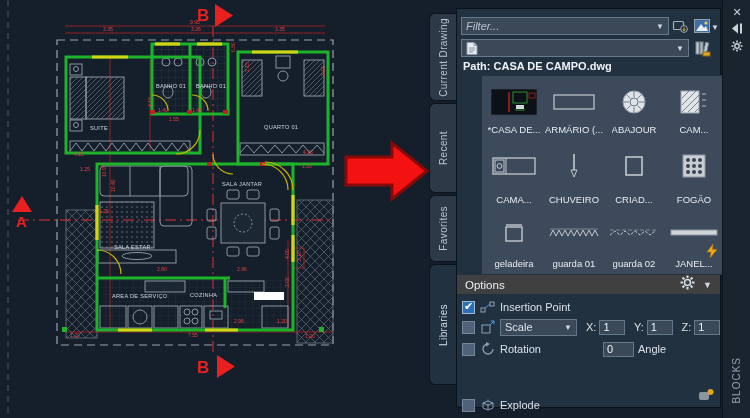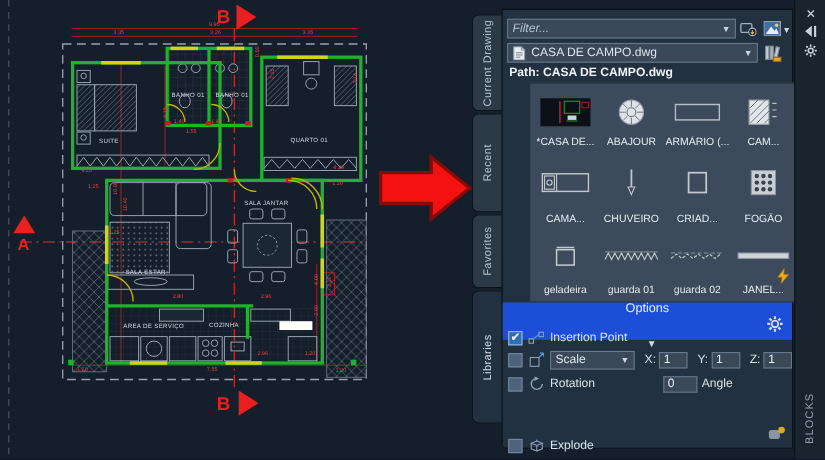--- a/index.html
+++ b/index.html
@@ -38,21 +38,21 @@
   .thumb{flex:1;display:flex;align-items:center;justify-content:center;width:100%;}
   .cell .lbl{font-size:9.5px;color:#e6ecf2;white-space:nowrap;padding-bottom:3px;max-width:60px;overflow:hidden;}
   .bolt{position:absolute;right:6px;bottom:14px;}
   
   .sbar{position:absolute;right:2px;top:2px;width:13px;height:194px;background:#5a6673;}
   .sbar .arr{position:absolute;left:0;width:13px;height:12px;background:#c9cdd2;color:#2d3845;font-size:7px;line-height:12px;text-align:center;cursor:pointer;}
   .sbar .arr.up{top:0;} .sbar .arr.dn{bottom:0;}
   .sbar .thumbbar{position:absolute;left:0;top:12px;width:13px;height:170px;background:#c9cdd2;cursor:pointer;}
 
   
-  .opt-header{position:absolute;left:0px;top:266px;width:263px;height:34px;background:#1d4ed8;display:flex;align-items:center;padding:0 8px;cursor:pointer;flex-direction:column;}
+  .opt-header{position:absolute;left:0px;top:266px;width:263px;height:19px;background:#404040;display:flex;align-items:center;padding:0 8px;cursor:pointer;}
   .opt-header .t{font-size:11.5px;color:#e8eef4;}
   .opt-header .gear{margin-left:auto;}
   .opt-header .caret{color:#cfd8e0;font-size:9px;margin-left:8px;}
   .orow{position:absolute;left:0;width:263px;height:18px;display:flex;align-items:center;}
   .cb{width:13px;height:13px;margin-left:5px;border:1px solid #72869c;background:#50627a;cursor:pointer;flex:none;position:relative;}
   .cb.on{background:#2d6fb4;border-color:#9db9d4;}
   .cb.on::after{content:"✔";position:absolute;left:1px;top:-2px;color:#fff;font-size:11px;}
   .oico{width:17px;height:15px;margin-left:4px;flex:none;display:flex;align-items:center;justify-content:center;}
   .olbl{font-size:11px;color:#d9e1e9;margin-left:4px;white-space:nowrap;}
   .oselect{width:82px;height:17px;margin-left:4px;background:#3a4858;border:1px solid #66788b;color:#dde5ed;font-size:11px;display:flex;align-items:center;padding:0 4px;cursor:pointer;}
@@ -313,21 +313,20 @@
     </div>
 
     <div class="combo dwg-box">
       <svg width="12" height="13" viewBox="0 0 12 13">
         <path d="M1,0.5 H8 L11,3.5 V12.5 H1 Z" fill="#e8ecf0" stroke="#8c98a4"></path>
         <path d="M8,0.5 V3.5 H11" fill="none" stroke="#8c98a4"></path>
         <line x1="3" y1="6" x2="9" y2="6" stroke="#6c7884" stroke-width="0.8"></line>
         <line x1="3" y1="8" x2="9" y2="8" stroke="#6c7884" stroke-width="0.8"></line>
         <line x1="3" y1="10" x2="7" y2="10" stroke="#6c7884" stroke-width="0.8"></line>
       </svg>
-      <span class="txt">CASA DE CAMPO.dwg</span>
       <span class="caret">▼</span>
     </div>
     <div class="hdr-ico" style="left:236px;top:30px;">
       <svg width="17" height="17" viewBox="0 0 17 17">
         <rect x="2" y="2" width="3" height="12" fill="#c3cad1" stroke="#7c8894"></rect>
         <rect x="6" y="2" width="3" height="12" fill="#aab3bc" stroke="#7c8894"></rect>
         <rect x="10.5" y="2.6" width="3" height="11.4" fill="#c3cad1" stroke="#7c8894" transform="rotate(12 12 8)"></rect>
         <rect x="9" y="12" width="7" height="4" fill="#dca723" stroke="#8a6a10"></rect>
       </svg>
     </div>
@@ -344,35 +343,35 @@
               <line x1="18" y1="3" x2="18" y2="23" stroke="#b02020" stroke-width="1.5"></line>
               <rect x="25" y="16" width="8" height="4" fill="#cfd4d8"></rect>
               <rect x="38" y="4" width="6" height="5" fill="none" stroke="#b02020" stroke-width="0.8"></rect>
               <line x1="24" y1="21" x2="34" y2="21" stroke="#2f8f2f" stroke-width="1"></line>
             </svg>
           </div>
           <div class="lbl">*CASA DE...</div>
         </div>
         <div class="cell">
           <div class="thumb">
+            <svg width="42" height="18" viewBox="0 0 42 18">
+              <rect x="1" y="2" width="40" height="14" fill="none" stroke="#b8bec6" stroke-width="1.3"></rect>
+            </svg>
+          </div>
+          <div class="lbl">ARMÁRIO (...</div>
+        </div>
+        <div class="cell">
+          <div class="thumb">
             <svg width="28" height="28" viewBox="0 0 28 28">
               <circle cx="14" cy="14" r="11" fill="#dfe2e6" stroke="#9aa4ae"></circle>
               <circle cx="14" cy="14" r="4" fill="none" stroke="#6c7884"></circle>
               <path d="M14,3 V9 M14,19 V25 M3,14 H9 M19,14 H25 M6.5,6.5 L10.5,10.5 M17.5,17.5 L21.5,21.5 M21.5,6.5 L17.5,10.5 M6.5,21.5 L10.5,17.5" stroke="#6c7884" stroke-width="0.9"></path>
             </svg>
           </div>
           <div class="lbl">ABAJOUR</div>
-        </div>
-        <div class="cell">
-          <div class="thumb">
-            <svg width="42" height="18" viewBox="0 0 42 18">
-              <rect x="1" y="2" width="40" height="14" fill="none" stroke="#b8bec6" stroke-width="1.3"></rect>
-            </svg>
-          </div>
-          <div class="lbl">ARMÁRIO (...</div>
         </div>
         <div class="cell">
           <div class="thumb">
             <svg width="28" height="24" viewBox="0 0 28 24">
               <rect x="1" y="1" width="18" height="22" fill="#e2e5e8" stroke="#9aa4ae"></rect>
               <path d="M2,8 L9,1 M2,15 L16,1 M2,22 L19,5 M8,22 L19,11 M15,22 L19,18" stroke="#5c6874" stroke-width="0.8"></path>
               <line x1="22" y1="4" x2="26" y2="4" stroke="#b8bec6"></line>
               <line x1="22" y1="10" x2="26" y2="10" stroke="#b8bec6"></line>
               <line x1="22" y1="16" x2="26" y2="16" stroke="#b8bec6"></line>
             </svg>

